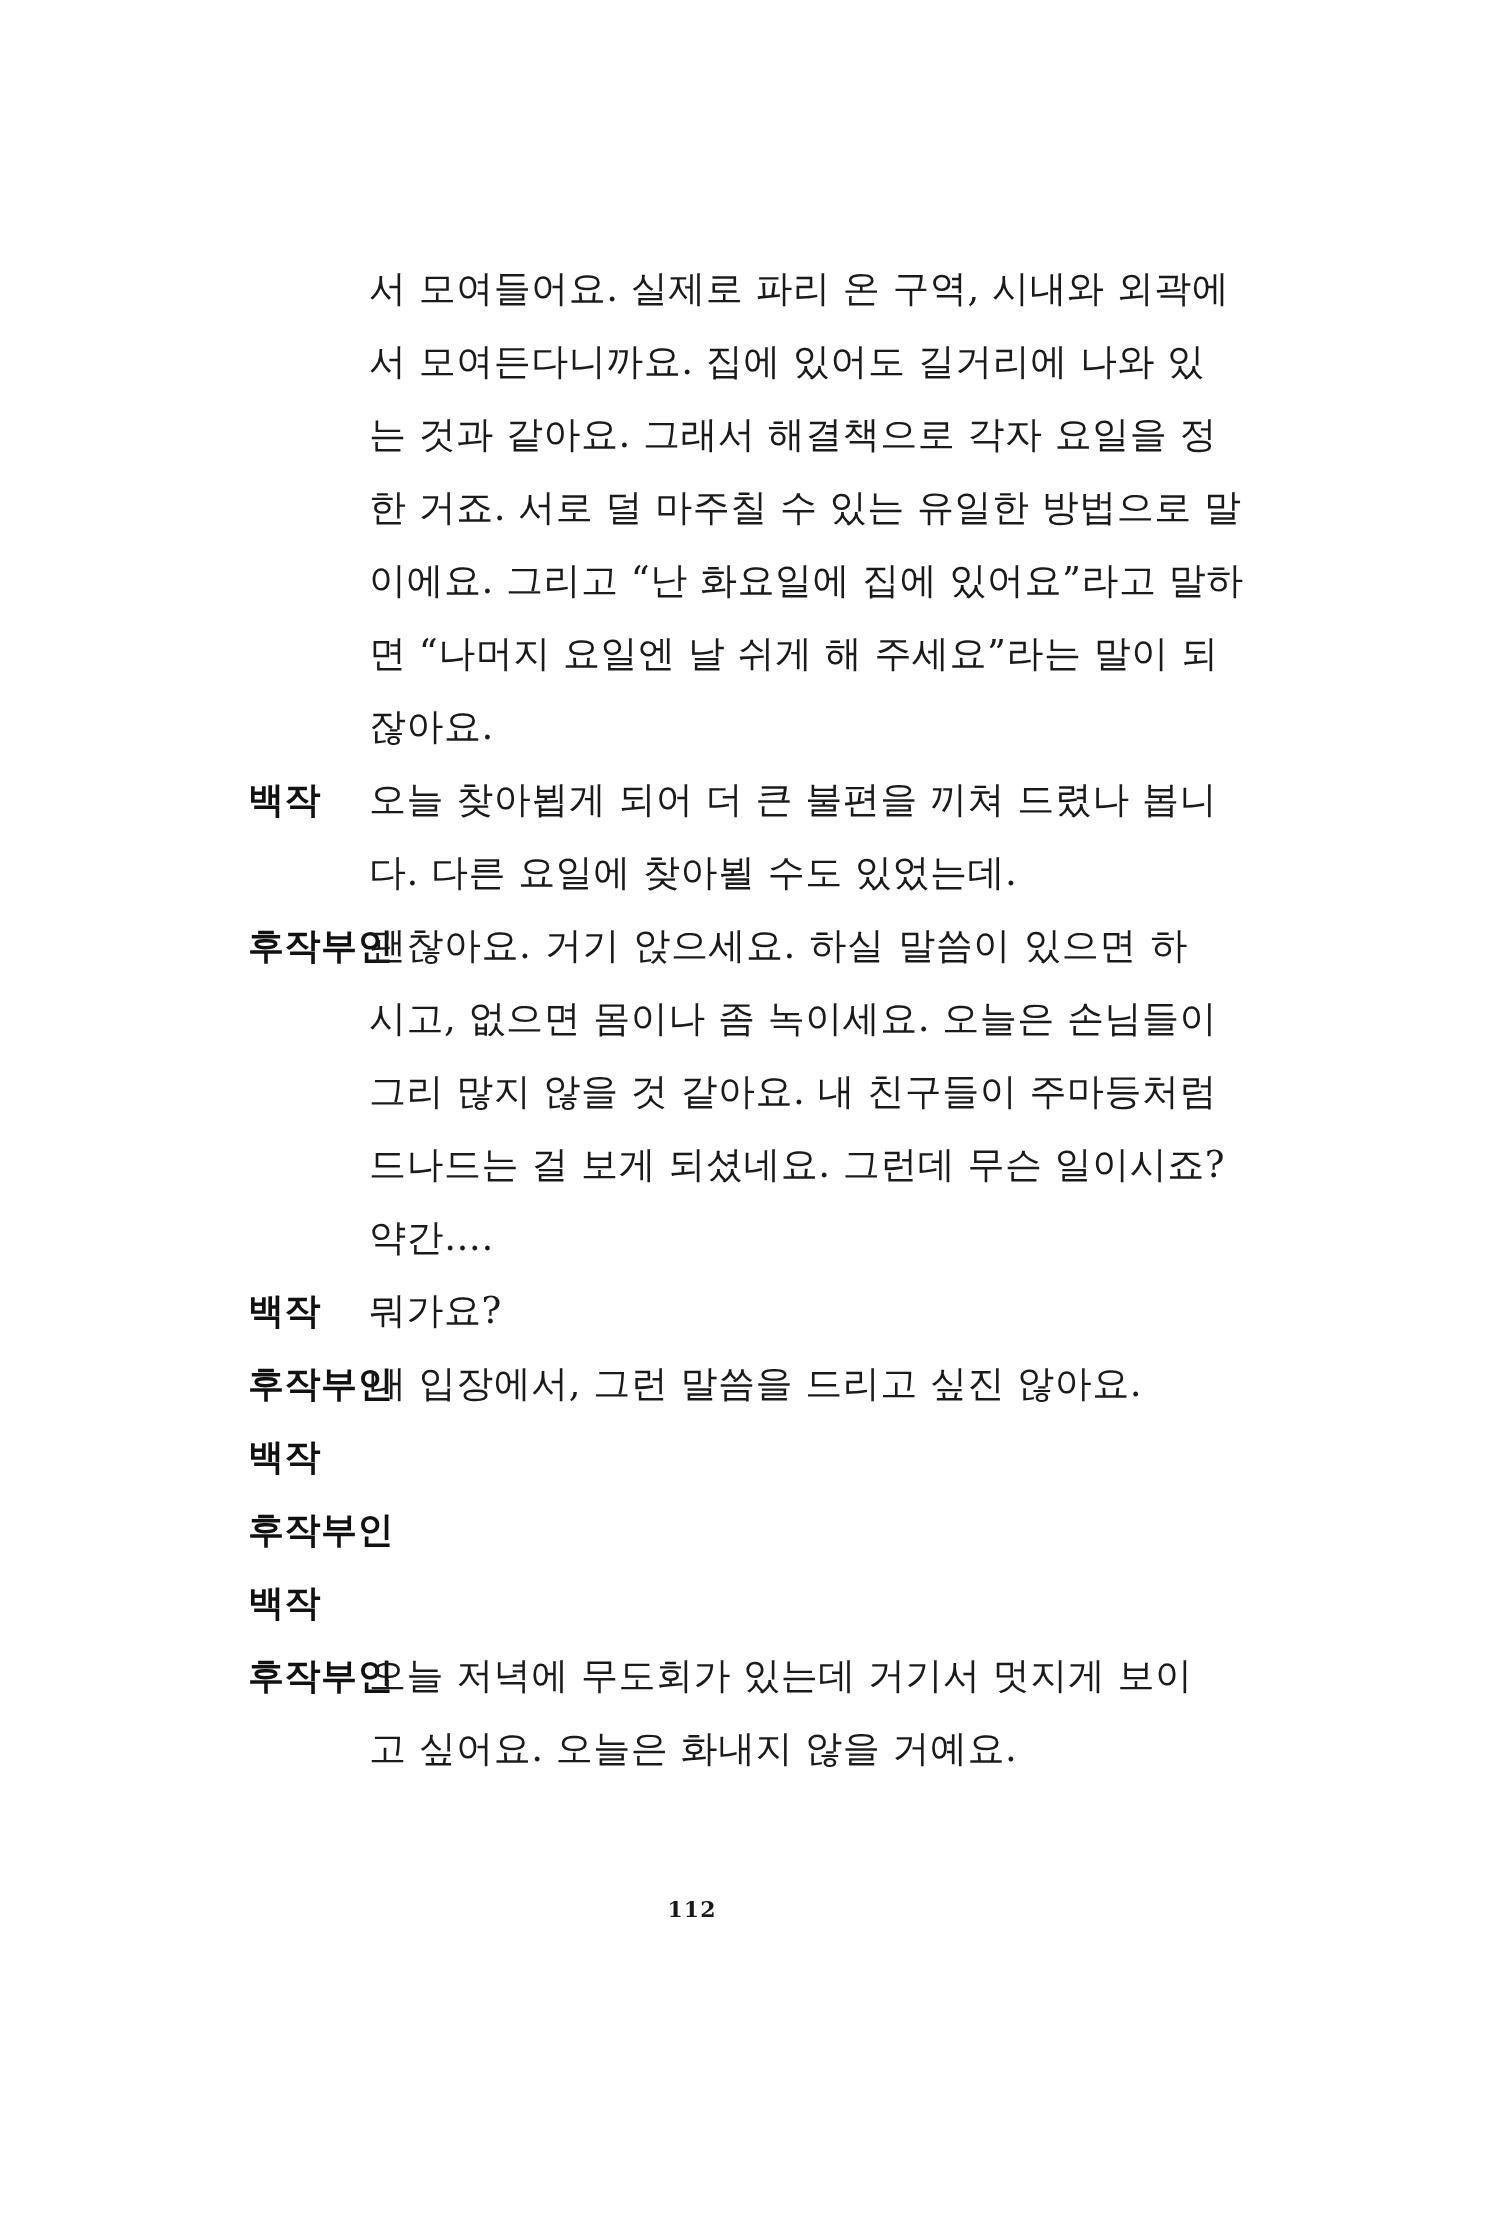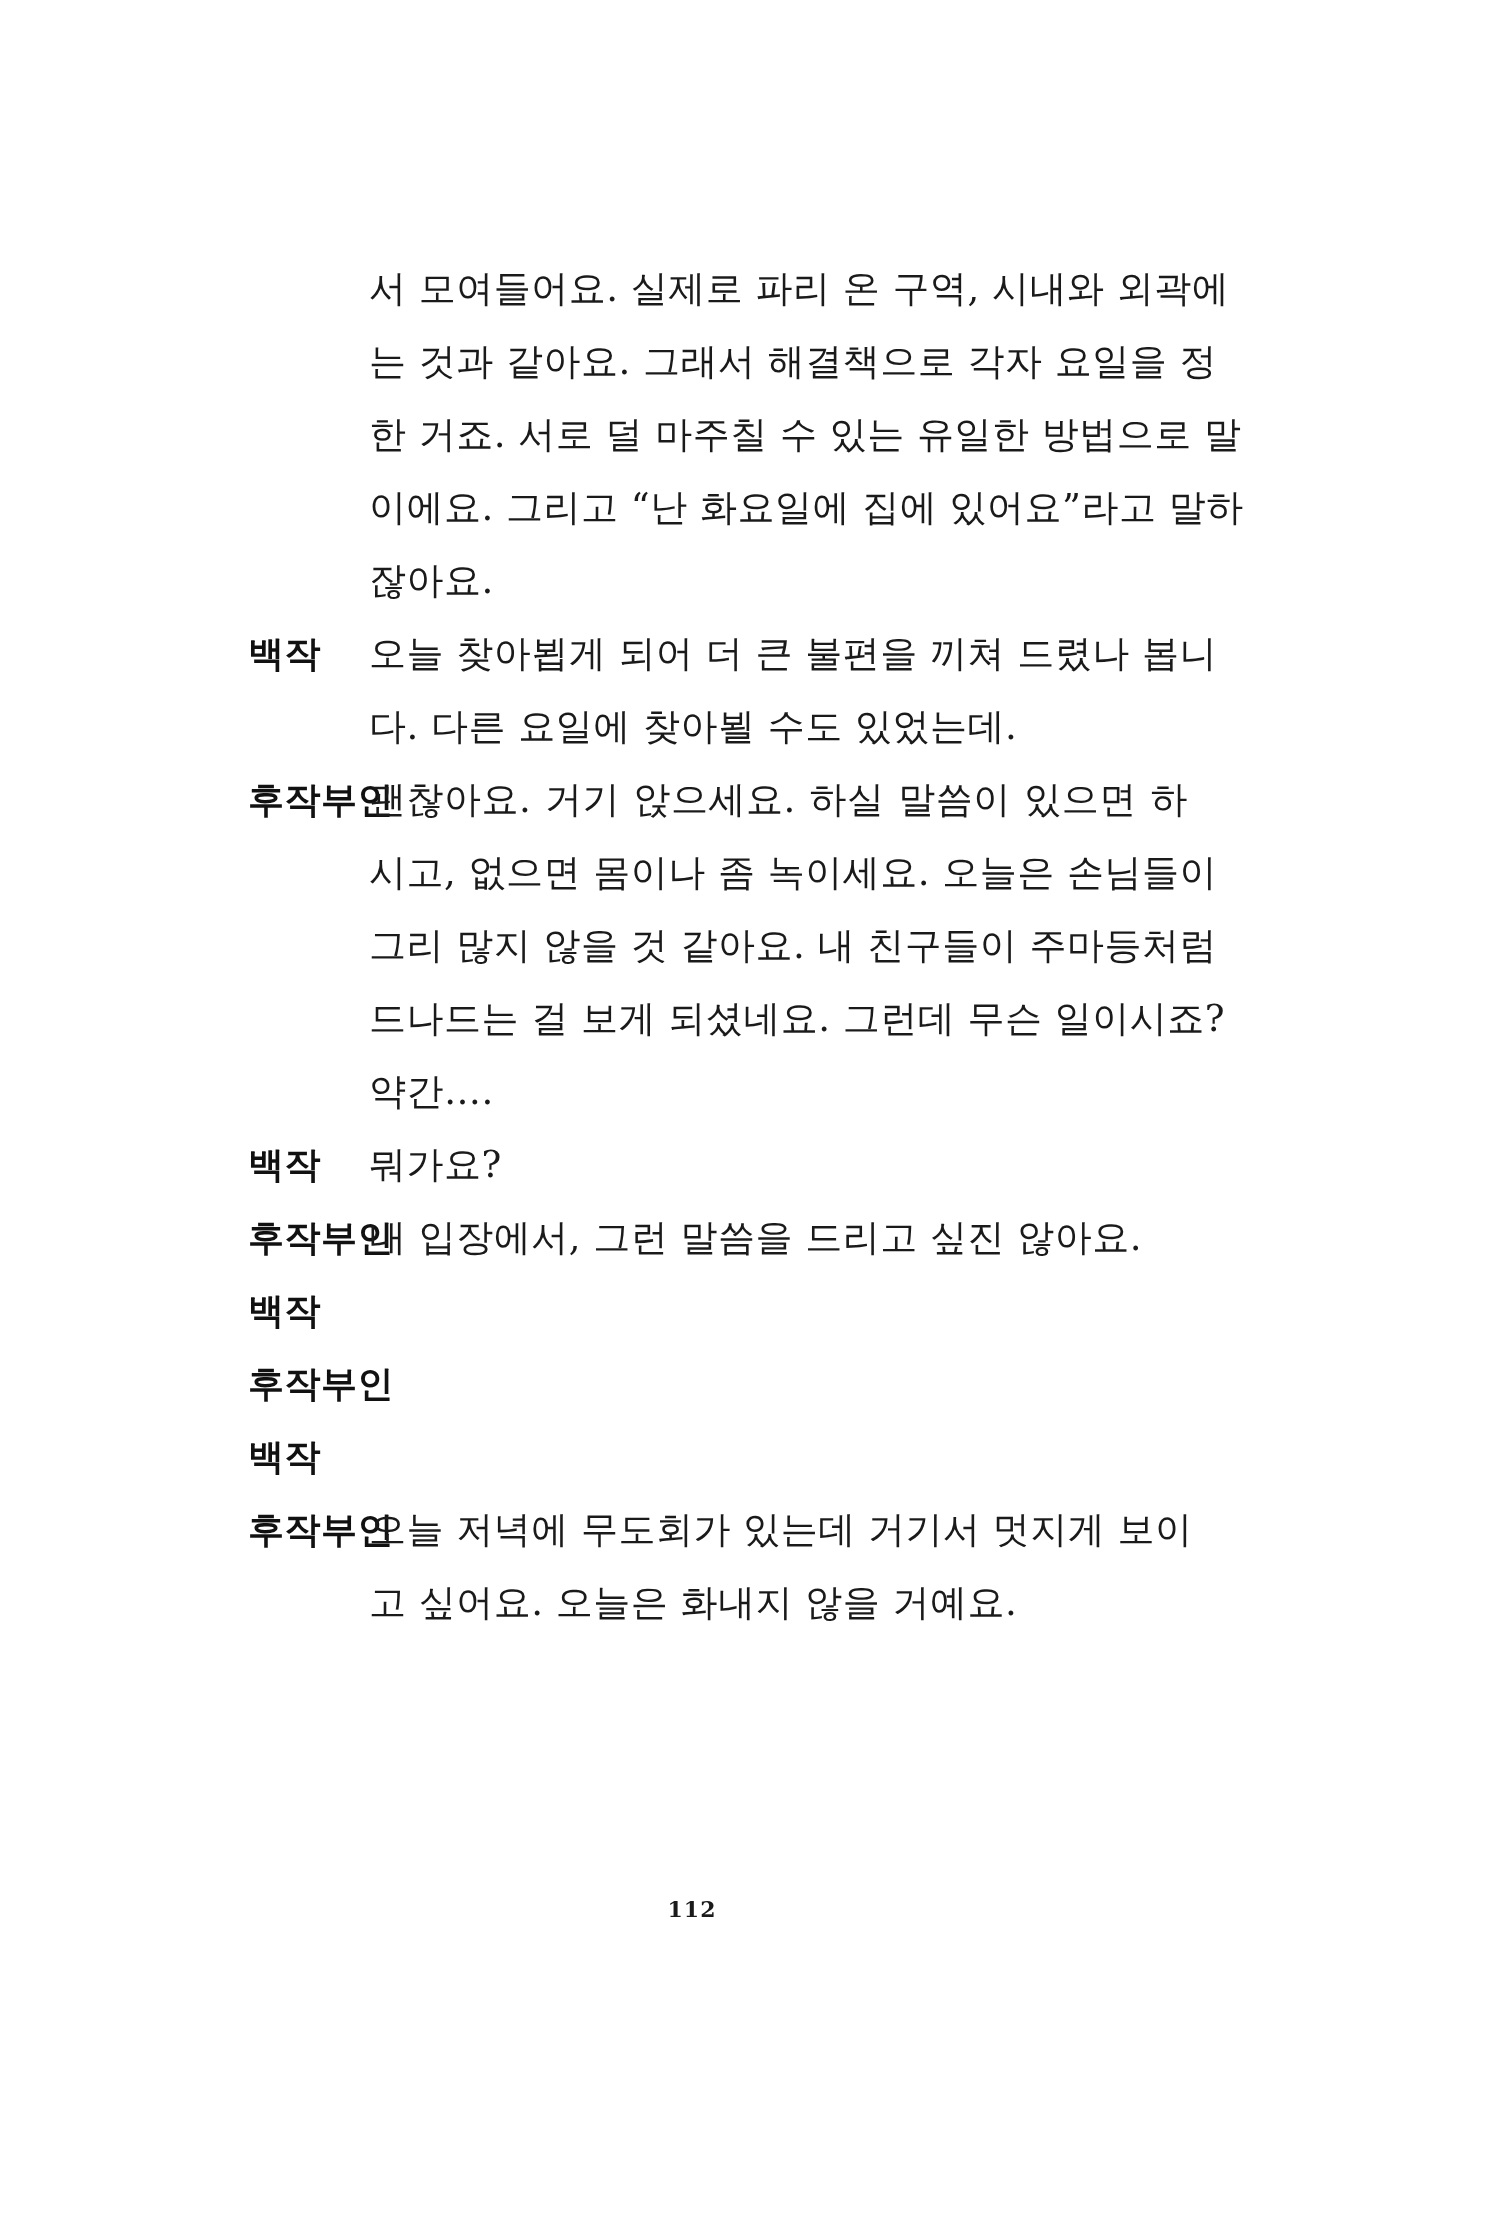--- a/index.html
+++ b/index.html
@@ -73,29 +73,37 @@
 <body>
 
 <div class="page">
   <div class="text-block">
     <div class="line">
       <span class="speaker"></span>
       <span class="content">서 모여들어요. 실제로 파리 온 구역, 시내와 외곽에</span>
     </div>
     <div class="line">
       <span class="speaker"></span>
+      <span class="content">서 모여든다니까요. 집에 있어도 길거리에 나와 있</span>
+    </div>
+    <div class="line">
+      <span class="speaker"></span>
       <span class="content">는 것과 같아요. 그래서 해결책으로 각자 요일을 정</span>
     </div>
     <div class="line">
       <span class="speaker"></span>
       <span class="content">한 거죠. 서로 덜 마주칠 수 있는 유일한 방법으로 말</span>
     </div>
     <div class="line">
       <span class="speaker"></span>
       <span class="content">이에요. 그리고 “난 화요일에 집에 있어요”라고 말하</span>
+    </div>
+    <div class="line">
+      <span class="speaker"></span>
+      <span class="content">면 “나머지 요일엔 날 쉬게 해 주세요”라는 말이 되</span>
     </div>
     <div class="line">
       <span class="speaker"></span>
       <span class="content last">잖아요.</span>
     </div>
     <div class="line">
       <span class="speaker">백작</span>
       <span class="content">오늘 찾아뵙게 되어 더 큰 불편을 끼쳐 드렸나 봅니</span>
     </div>
     <div class="line">

